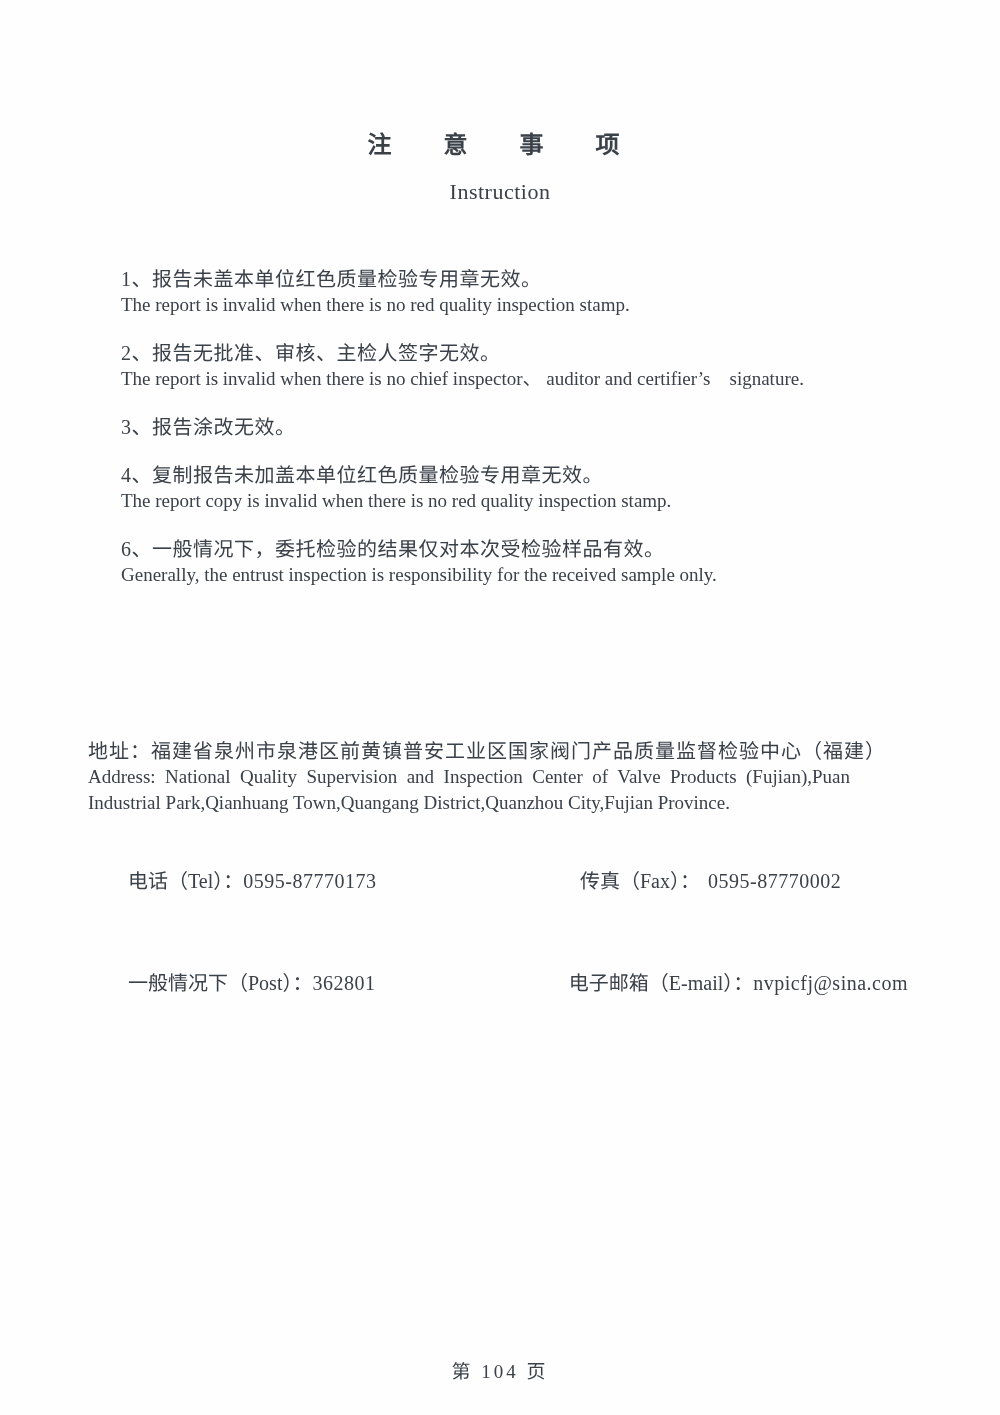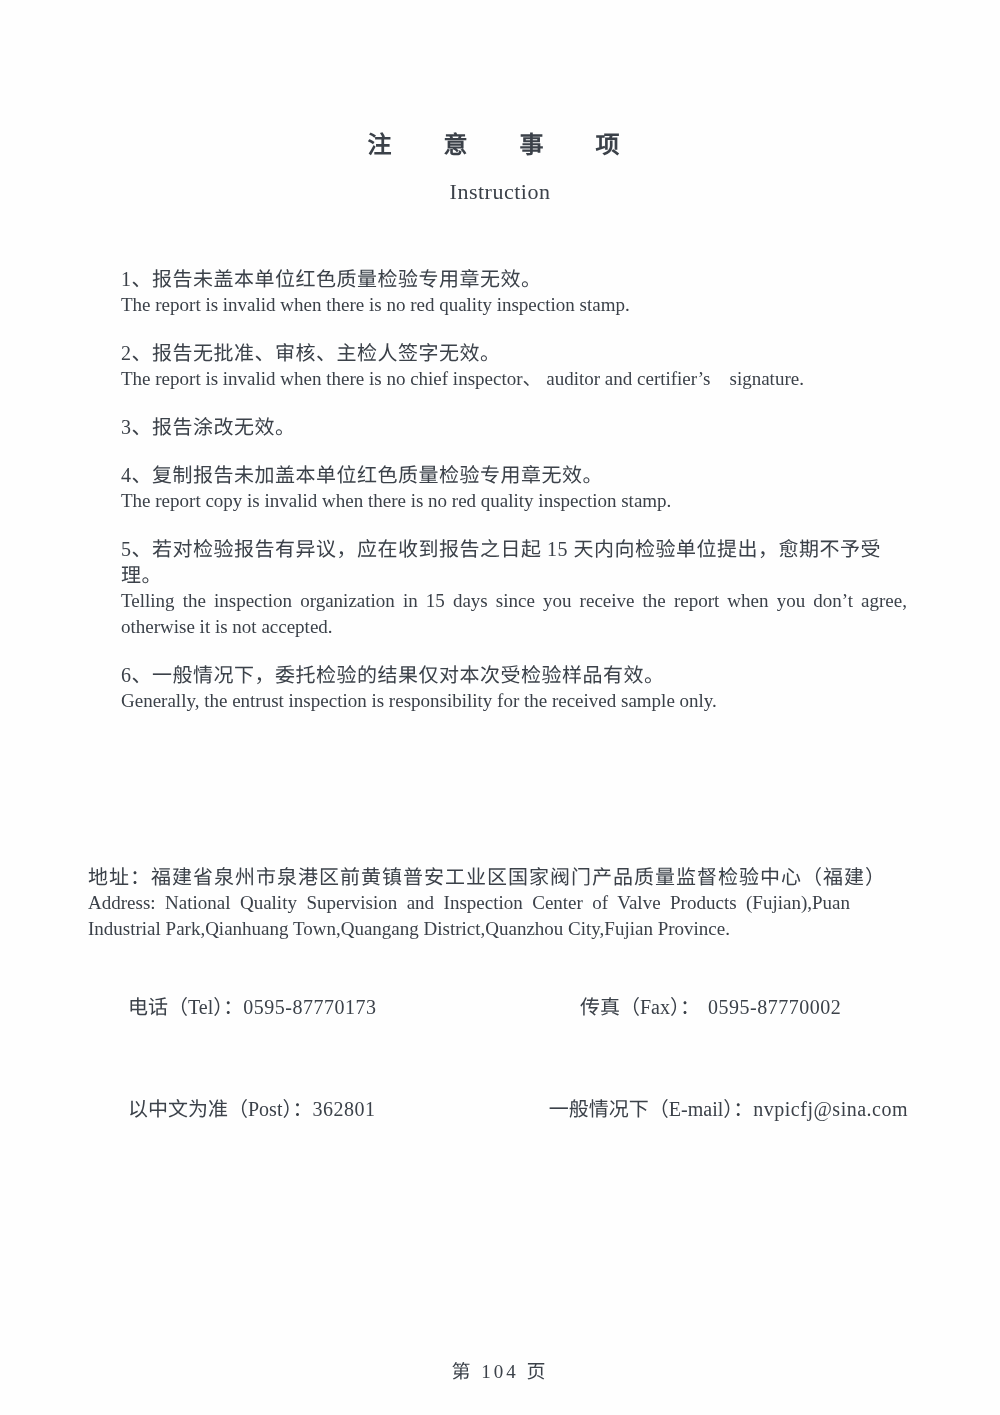--- a/index.html
+++ b/index.html
@@ -129,24 +129,20 @@
       <p class="en">The report is invalid when there is no chief inspector、 auditor and certifier’s    signature.</p>
     </div>
     <div class="item">
       <p class="zh">3、报告涂改无效。</p>
     </div>
     <div class="item">
       <p class="zh">4、复制报告未加盖本单位红色质量检验专用章无效。</p>
       <p class="en">The report copy is invalid when there is no red quality inspection stamp.</p>
     </div>
     <div class="item">
-      <p class="zh">5、若对检验报告有异议，应在收到报告之日起 15 天内向检验单位提出，愈期不予受理。</p>
-      <p class="en">Telling the inspection organization in 15 days since you receive the report when you don’t agree, otherwise it is not accepted.</p>
-    </div>
-    <div class="item">
       <p class="zh">6、一般情况下，委托检验的结果仅对本次受检验样品有效。</p>
       <p class="en">Generally, the entrust inspection is responsibility for the received sample only.</p>
     </div>
   </section>
 
   <section class="address">
     <p class="zh">地址：福建省泉州市泉港区前黄镇普安工业区国家阀门产品质量监督检验中心（福建）</p>
     <p class="en">Address: National Quality Supervision and Inspection Center of Valve Products (Fujian),Puan Industrial Park,Qianhuang Town,Quangang District,Quanzhou City,Fujian Province.</p>
   </section>
 
@@ -154,23 +150,23 @@
     <div class="contact-row">
       <div class="contact-cell left">
         <span class="contact-label">电话（Tel）：</span><span class="contact-value">0595-87770173</span>
       </div>
       <div class="contact-cell right">
         <span class="contact-label">传真（Fax）：</span><span class="contact-value fax-gap">0595-87770002</span>
       </div>
     </div>
     <div class="contact-row">
       <div class="contact-cell left">
-        <span class="contact-label">以中文为准（Post）：</span><span class="contact-value">362801</span>
+        <span class="contact-label">一般情况下（Post）：</span><span class="contact-value">362801</span>
       </div>
       <div class="contact-cell right">
-        <span class="contact-label">一般情况下（E-mail）：</span><span class="contact-value">nvpicfj@sina.com</span>
+        <span class="contact-label">电子邮箱（E-mail）：</span><span class="contact-value">nvpicfj@sina.com</span>
       </div>
     </div>
   </section>
 
   <div class="page-footer">第 104 页</div>
 
 </div>
 
 </body></html>

